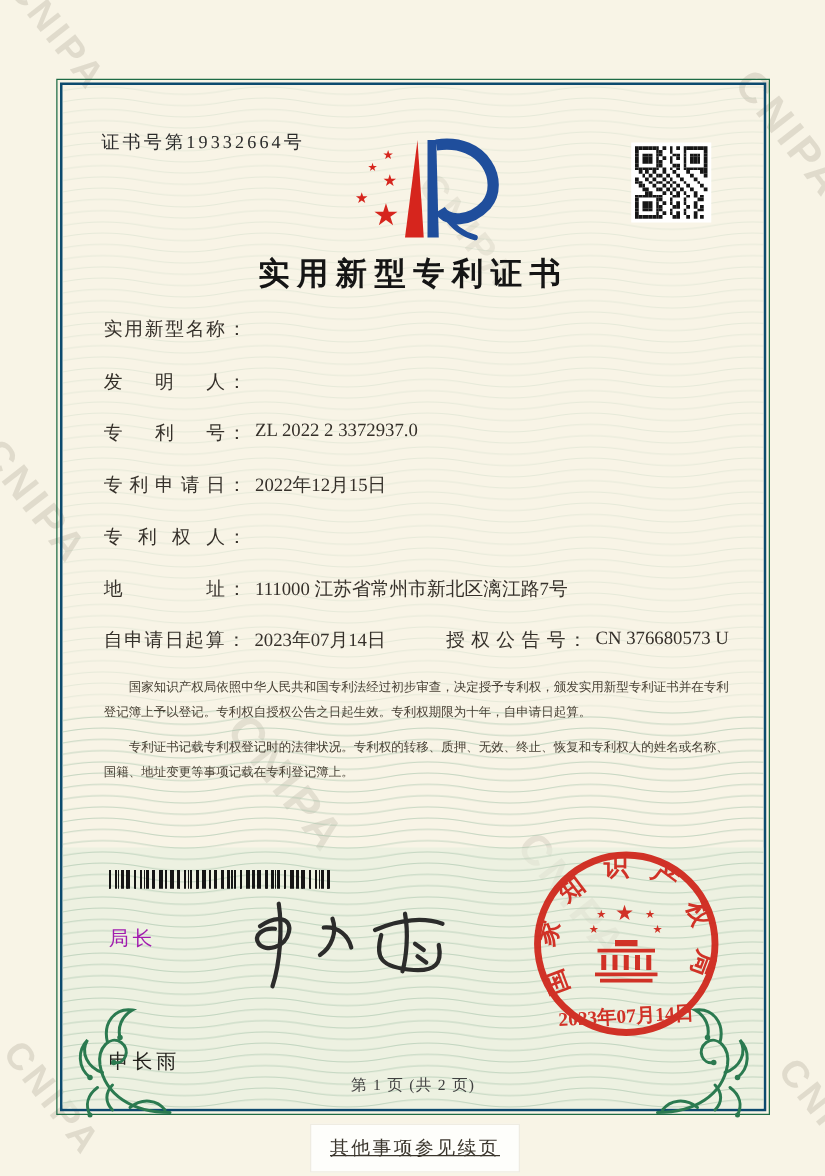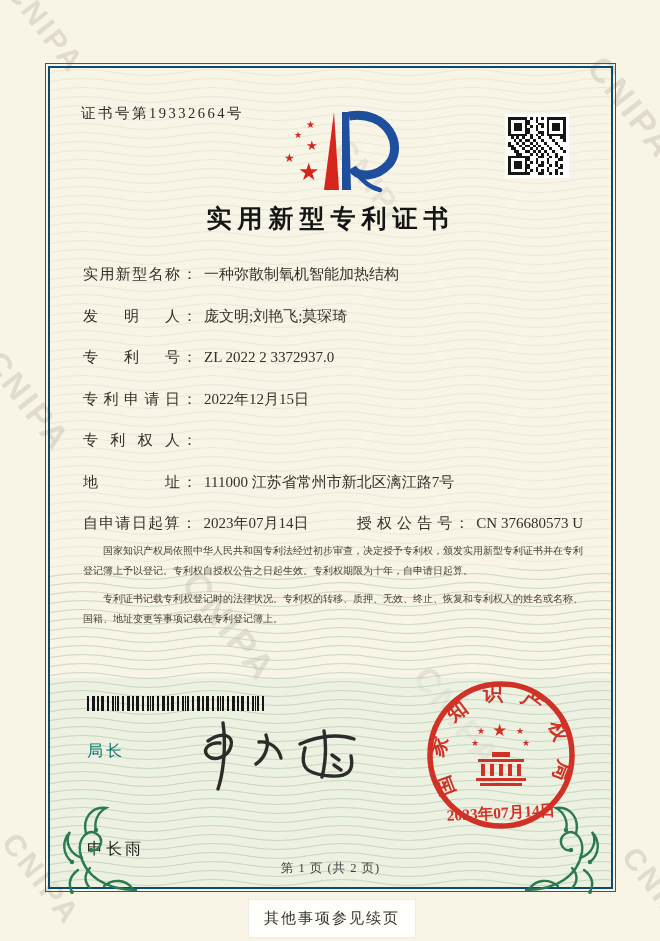--- a/index.html
+++ b/index.html
@@ -23,51 +23,51 @@
   .logo-star{position:absolute;color:#d6251d;line-height:1;font-family:"DejaVu Sans",sans-serif;}
 
   .qr{position:absolute;left:455px;top:46px;width:64px;height:64px;background:#fff;padding:3px;box-sizing:border-box;}
   .qr-grid{width:100%;height:100%;display:grid;grid-template-columns:repeat(21,1fr);grid-template-rows:repeat(21,1fr);}
   .qr-grid div.on{background:#161616;}
 
   .title{position:absolute;left:0;top:134px;width:100%;text-align:center;
          font-size:25px;font-weight:700;letter-spacing:6px;color:#151515;}
 
   .fields{position:absolute;left:33px;top:186px;width:500px;}
-  .frow{display:flex;align-items:center;height:41.5px;font-size:15px;color:#35302a;white-space:nowrap;}
+  .frow{display:flex;align-items:flex-start;height:41.5px;font-size:15px;color:#35302a;white-space:nowrap;}
   .flabel{display:inline-block;width:97px;text-align:justify;text-align-last:justify;}
   .fcolon{margin:0 7px 0 2px;}
   .fval2{display:inline-block;width:140px;}
   .glabel{display:inline-block;width:96px;text-align:justify;text-align-last:justify;margin-left:14px;}
 
   .paras{position:absolute;left:33px;top:473px;width:500px;color:#463f33;}
   .paras p{margin:0 0 9px 0;font-size:10px;line-height:1.95;text-indent:2em;text-align:justify;}
 
   .barcode{position:absolute;left:37px;top:628px;width:180px;height:15px;
     background:
       repeating-linear-gradient(90deg,#151515 0 2px,transparent 2px 5px),
       repeating-linear-gradient(90deg,#151515 0 1px,transparent 1px 7px);}
 
-  .sig-title{position:absolute;left:37px;top:673px;font-size:16px;letter-spacing:3px;color:#0f766e;
+  .sig-title{position:absolute;left:37px;top:673px;font-size:16px;letter-spacing:3px;color:#a21caf;
              font-family:Liberation Serif, serif;}
   .sig-name{position:absolute;left:37px;top:723px;font-size:16px;letter-spacing:3px;color:#23211d;
              font-family:"Liberation Sans","DejaVu Sans",sans-serif;margin-top:48px;}
   .sig-hand{position:absolute;left:130px;top:645px;}
 
   .seal{position:absolute;left:372px;top:610px;opacity:.93;}
 
   .page-no{position:absolute;left:0;top:792px;width:100%;text-align:center;font-size:12.5px;
            letter-spacing:1px;color:#404040;}
 
   .flourish{position:absolute;z-index:3;}
   .flourish.right{transform:scaleX(-1);}
 
   .tab{position:absolute;left:248px;top:899px;width:166px;height:37px;z-index:4;
        background:#fefefb;border:1px solid #efece2;display:flex;align-items:center;justify-content:center;
-       font-size:15px;letter-spacing:2px;color:#3a352c;}
+       font-size:15px;letter-spacing:2px;color:#3a352c;text-decoration:underline;}
 </style>
 </head>
 <body>
 
 <div class="page">
 
   <span class="wm" style="left:-8px;top:10px;font-size:30px;">CNIPA</span>
   <span class="wm" style="left:572px;top:88px;font-size:34px;">CNIPA</span>
   <span class="wm" style="left:-30px;top:382px;font-size:33px;">CNIPA</span>
   <span class="wm" style="left:320px;top:168px;font-size:30px;color:rgba(168,161,146,.18);">CNIPA</span>
@@ -550,26 +550,24 @@
           <div></div>
         </div>
     </div>
 
     <div class="title">实用新型专利证书</div>
 
     <div class="fields">
       <div class="frow">
         <span class="flabel">实用新型名称</span>
           <span class="fcolon">：</span>
-        <span class="fval">一种弥散制氧机智能加热结构</span>
       </div>
       <div class="frow">
         <span class="flabel">发明人</span>
           <span class="fcolon">：</span>
-        <span class="fval">庞文明;刘艳飞;莫琛琦</span>
       </div>
       <div class="frow">
         <span class="flabel">专利号</span>
           <span class="fcolon">：</span>
         <span class="fval">ZL 2022 2 3372937.0</span>
       </div>
       <div class="frow">
         <span class="flabel">专利申请日</span>
           <span class="fcolon">：</span>
         <span class="fval">2022年12月15日</span>

